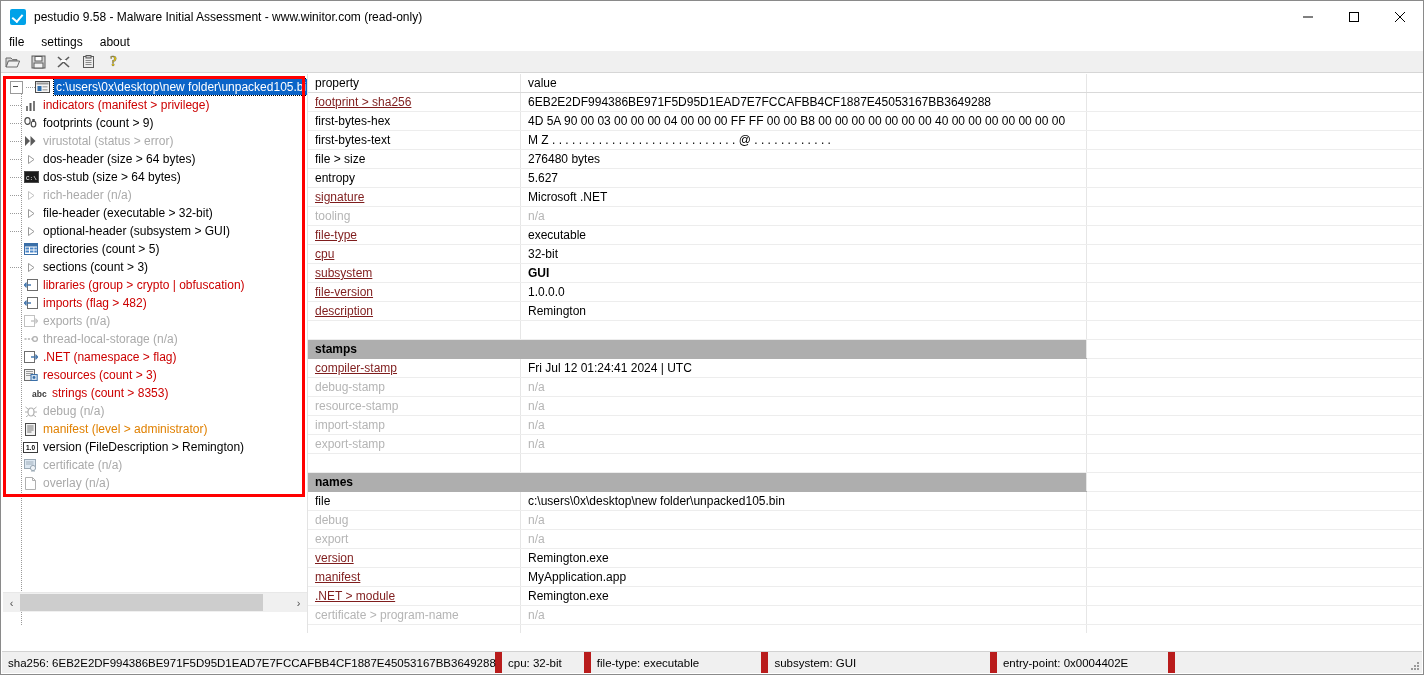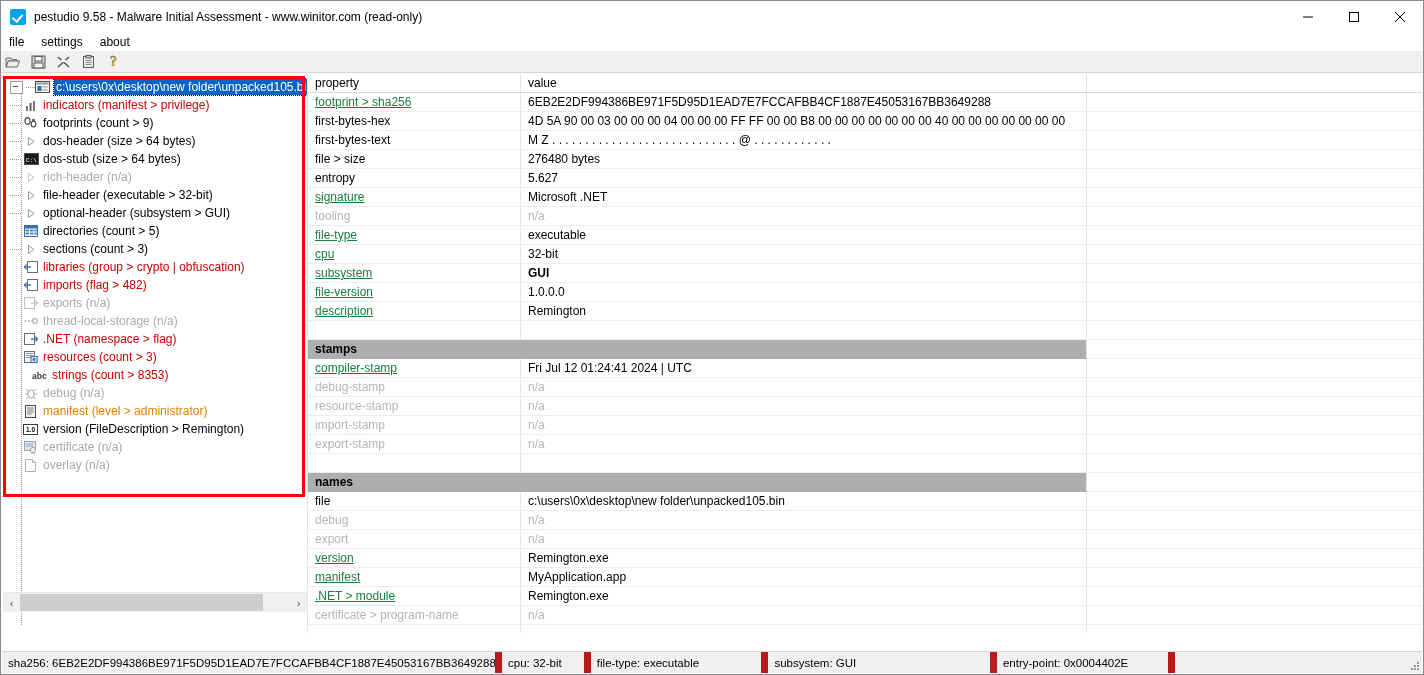--- a/index.html
+++ b/index.html
@@ -57,21 +57,21 @@
   
   .vguide{position:absolute;left:19px;top:14px;bottom:8px;width:0;border-left:1px dotted #9a9a9a;}
 
   
   .tbl{width:100%;border-collapse:collapse;table-layout:fixed;}
   .tbl td{height:18px;font-size:12px;padding:0 0 0 7px;border-bottom:1px solid #ededed;overflow:hidden;white-space:nowrap;vertical-align:middle;}
   .col-p{width:205px;}
   .col-v{width:558px;}
   .col-x{width:auto;}
   .cell-sep{border-left:1px solid #e6e6e6;}
-  .lnk{text-decoration:underline;color:#15803d;}
+  .lnk{text-decoration:underline;color:#7f1d1d;}
   .dis{color:#b5b5b5;}
   .bold{font-weight:bold;}
   .hdrbar td{background:#aeaeae;font-weight:bold;border-bottom:1px solid #aeaeae;}
   .hdrbar td.col-x{background:#fff;border-bottom:1px solid #ededed;}
   .blankrow td{border-bottom:1px solid #ededed;}
   .firsthdr td{border-bottom:1px solid #d9d9d9;}
 
   
   .hscroll{position:absolute;left:1px;bottom:21px;width:304px;height:19px;background:#f0f0f0;display:flex;align-items:center;border-top:1px solid #e8e8e8;}
   .sb-arrow{width:17px;height:17px;display:flex;align-items:center;justify-content:center;color:#505050;font-size:11px;flex:none;}
@@ -195,20 +195,30 @@
           <div class="ticon">
             <svg width="14" height="13" viewBox="0 0 14 13">
                 <ellipse cx="3.5" cy="4" rx="2.6" ry="3.4" fill="none" stroke="#4a4a4a" stroke-width="1.2"></ellipse>
                 <ellipse cx="9.5" cy="7" rx="2.3" ry="3" fill="none" stroke="#4a4a4a" stroke-width="1.2"></ellipse>
                 <rect x="8.3" y="2" width="2.4" height="3" fill="#4a4a4a"></rect>
               </svg>
           </div>
           <span class="tlabel c-black">footprints (count &gt; 9)</span>
         </div>
 
+        <div class="trow indent-child">
+          <div class="dotline"></div>
+          <div class="ticon">
+            <svg width="14" height="12" viewBox="0 0 14 12">
+                <path d="M1 1 L6 6 L1 11 Z" fill="#5a5a5a"></path>
+                <path d="M6.5 1 L11.5 6 L6.5 11 Z" fill="#5a5a5a"></path>
+              </svg>
+          </div>
+          <span class="tlabel c-gray">virustotal (status &gt; error)</span>
+        </div>
 
         <div class="trow indent-child">
           <div class="dotline"></div>
           <div class="ticon">
             <svg width="10" height="11" viewBox="0 0 10 11">
                 <path d="M2.5 1.5 L8 5.5 L2.5 9.5 Z" fill="none" stroke="#9a9a9a" stroke-width="1"></path>
               </svg>
           </div>
           <span class="tlabel c-black">dos-header (size &gt; 64 bytes)</span>
         </div>

